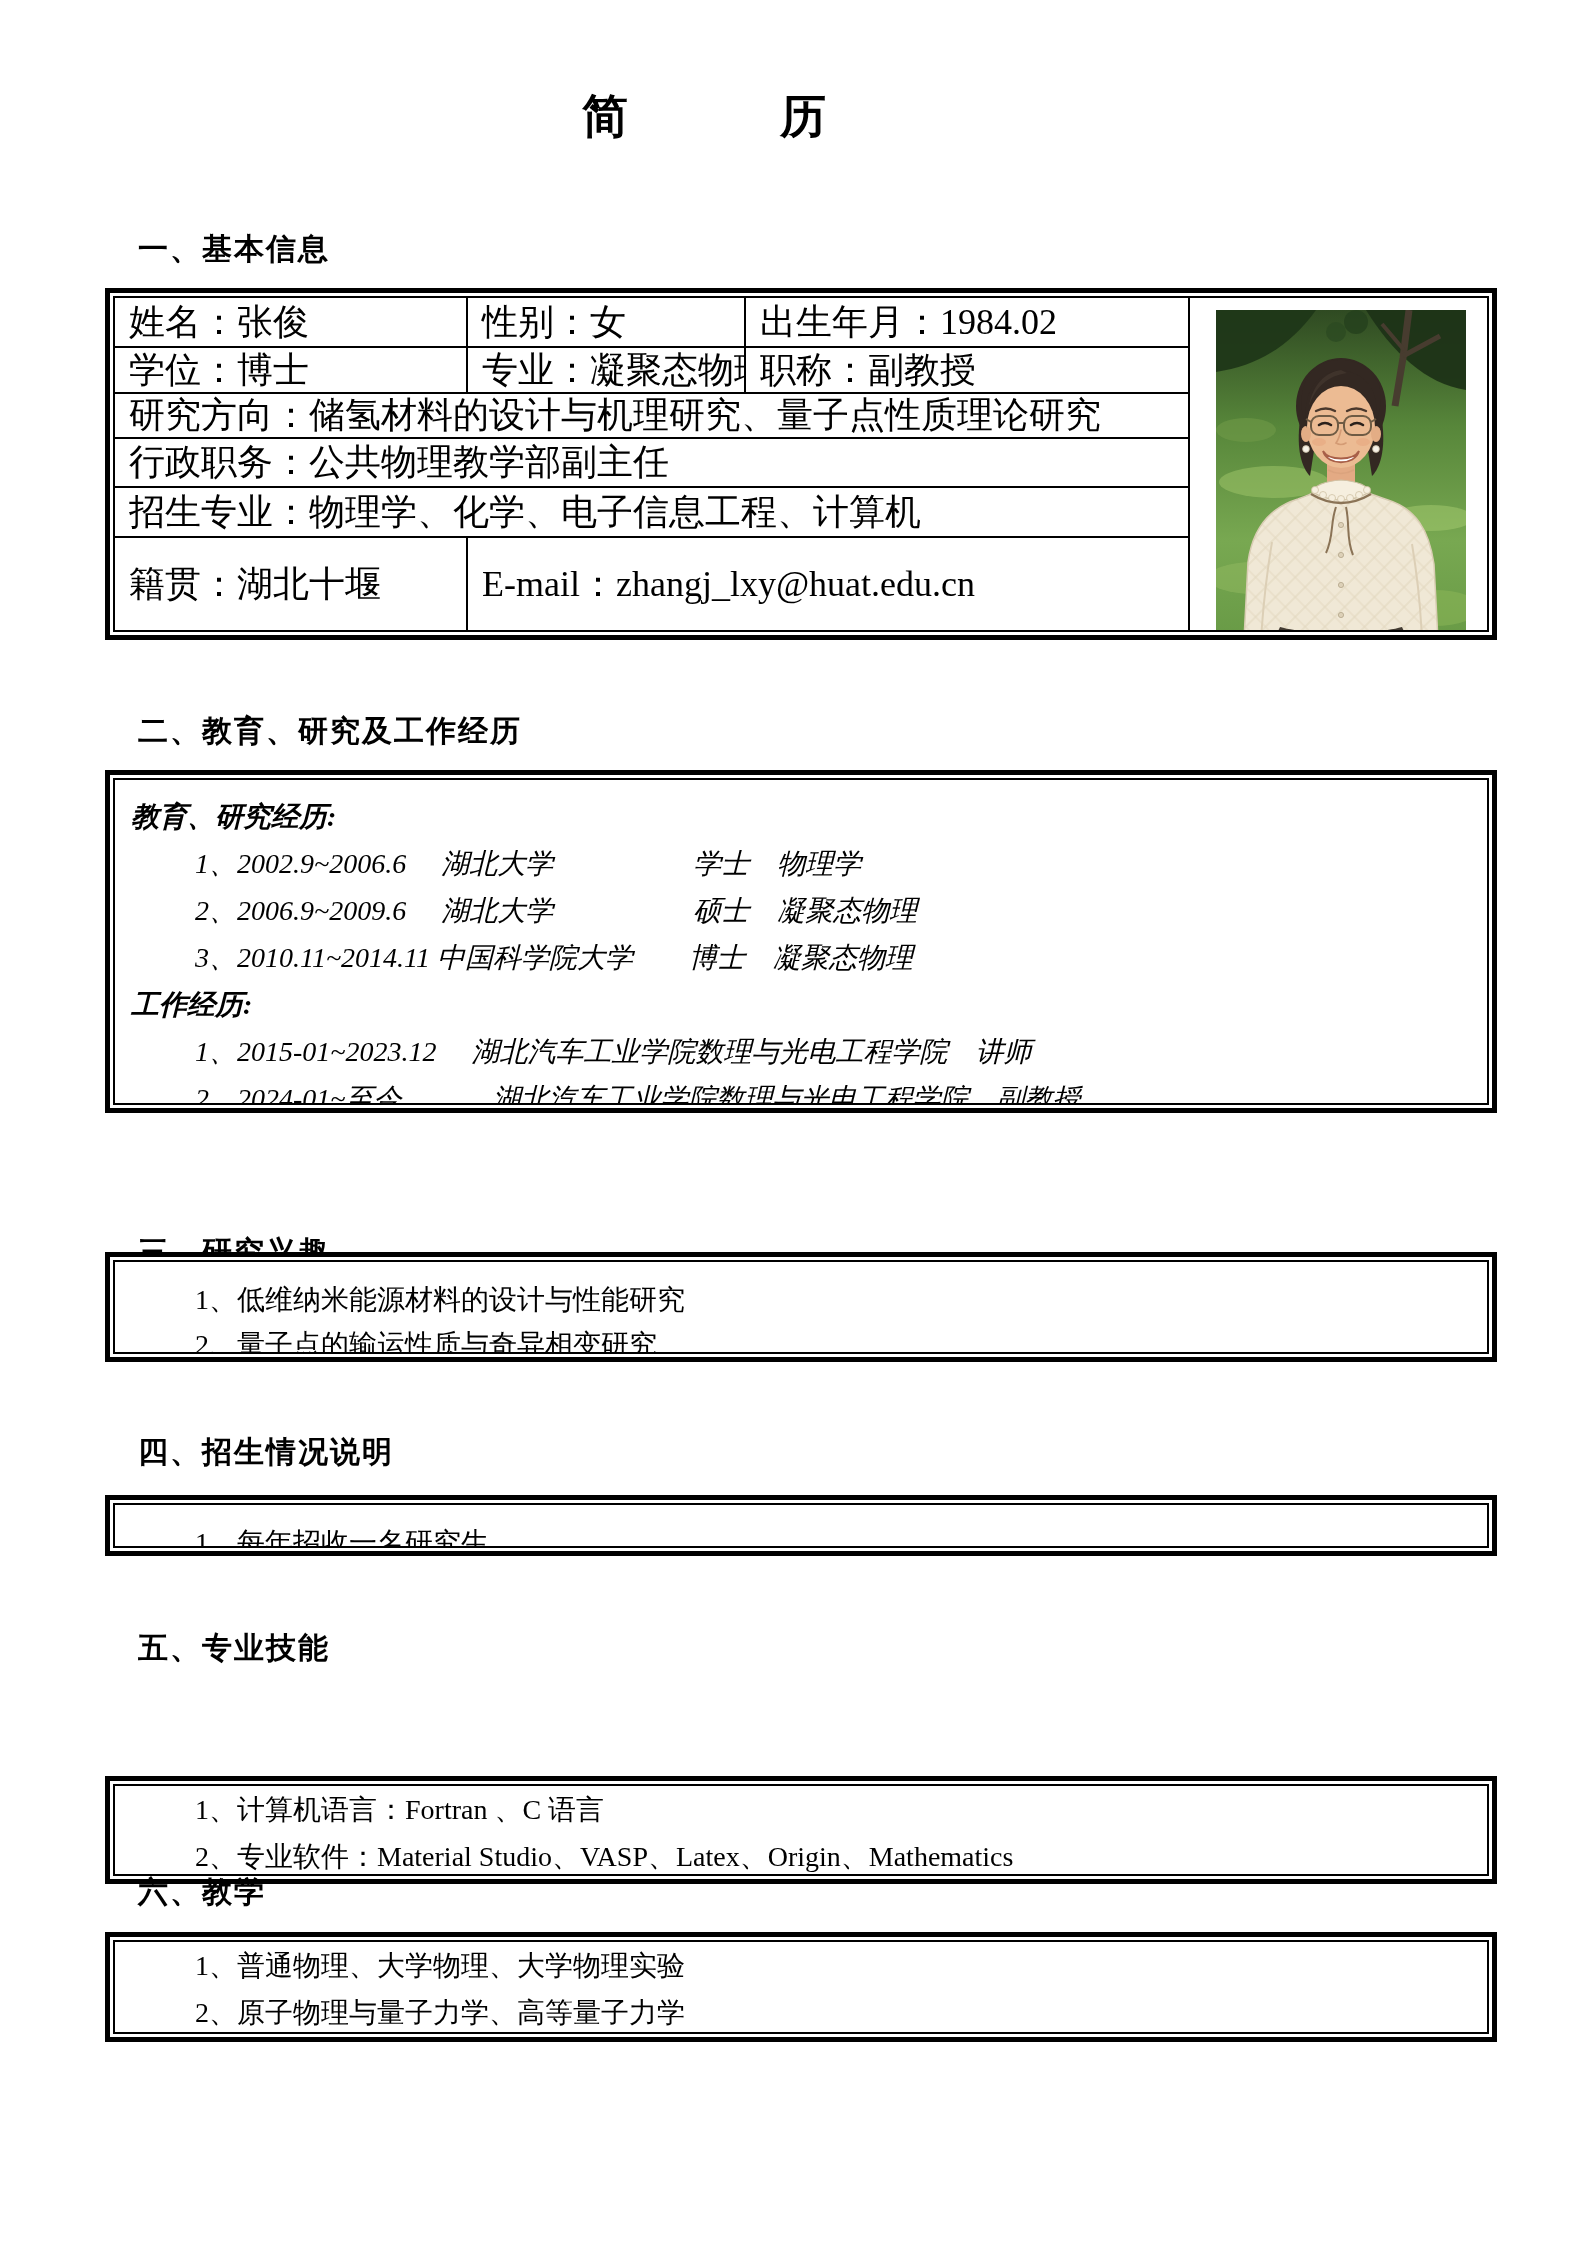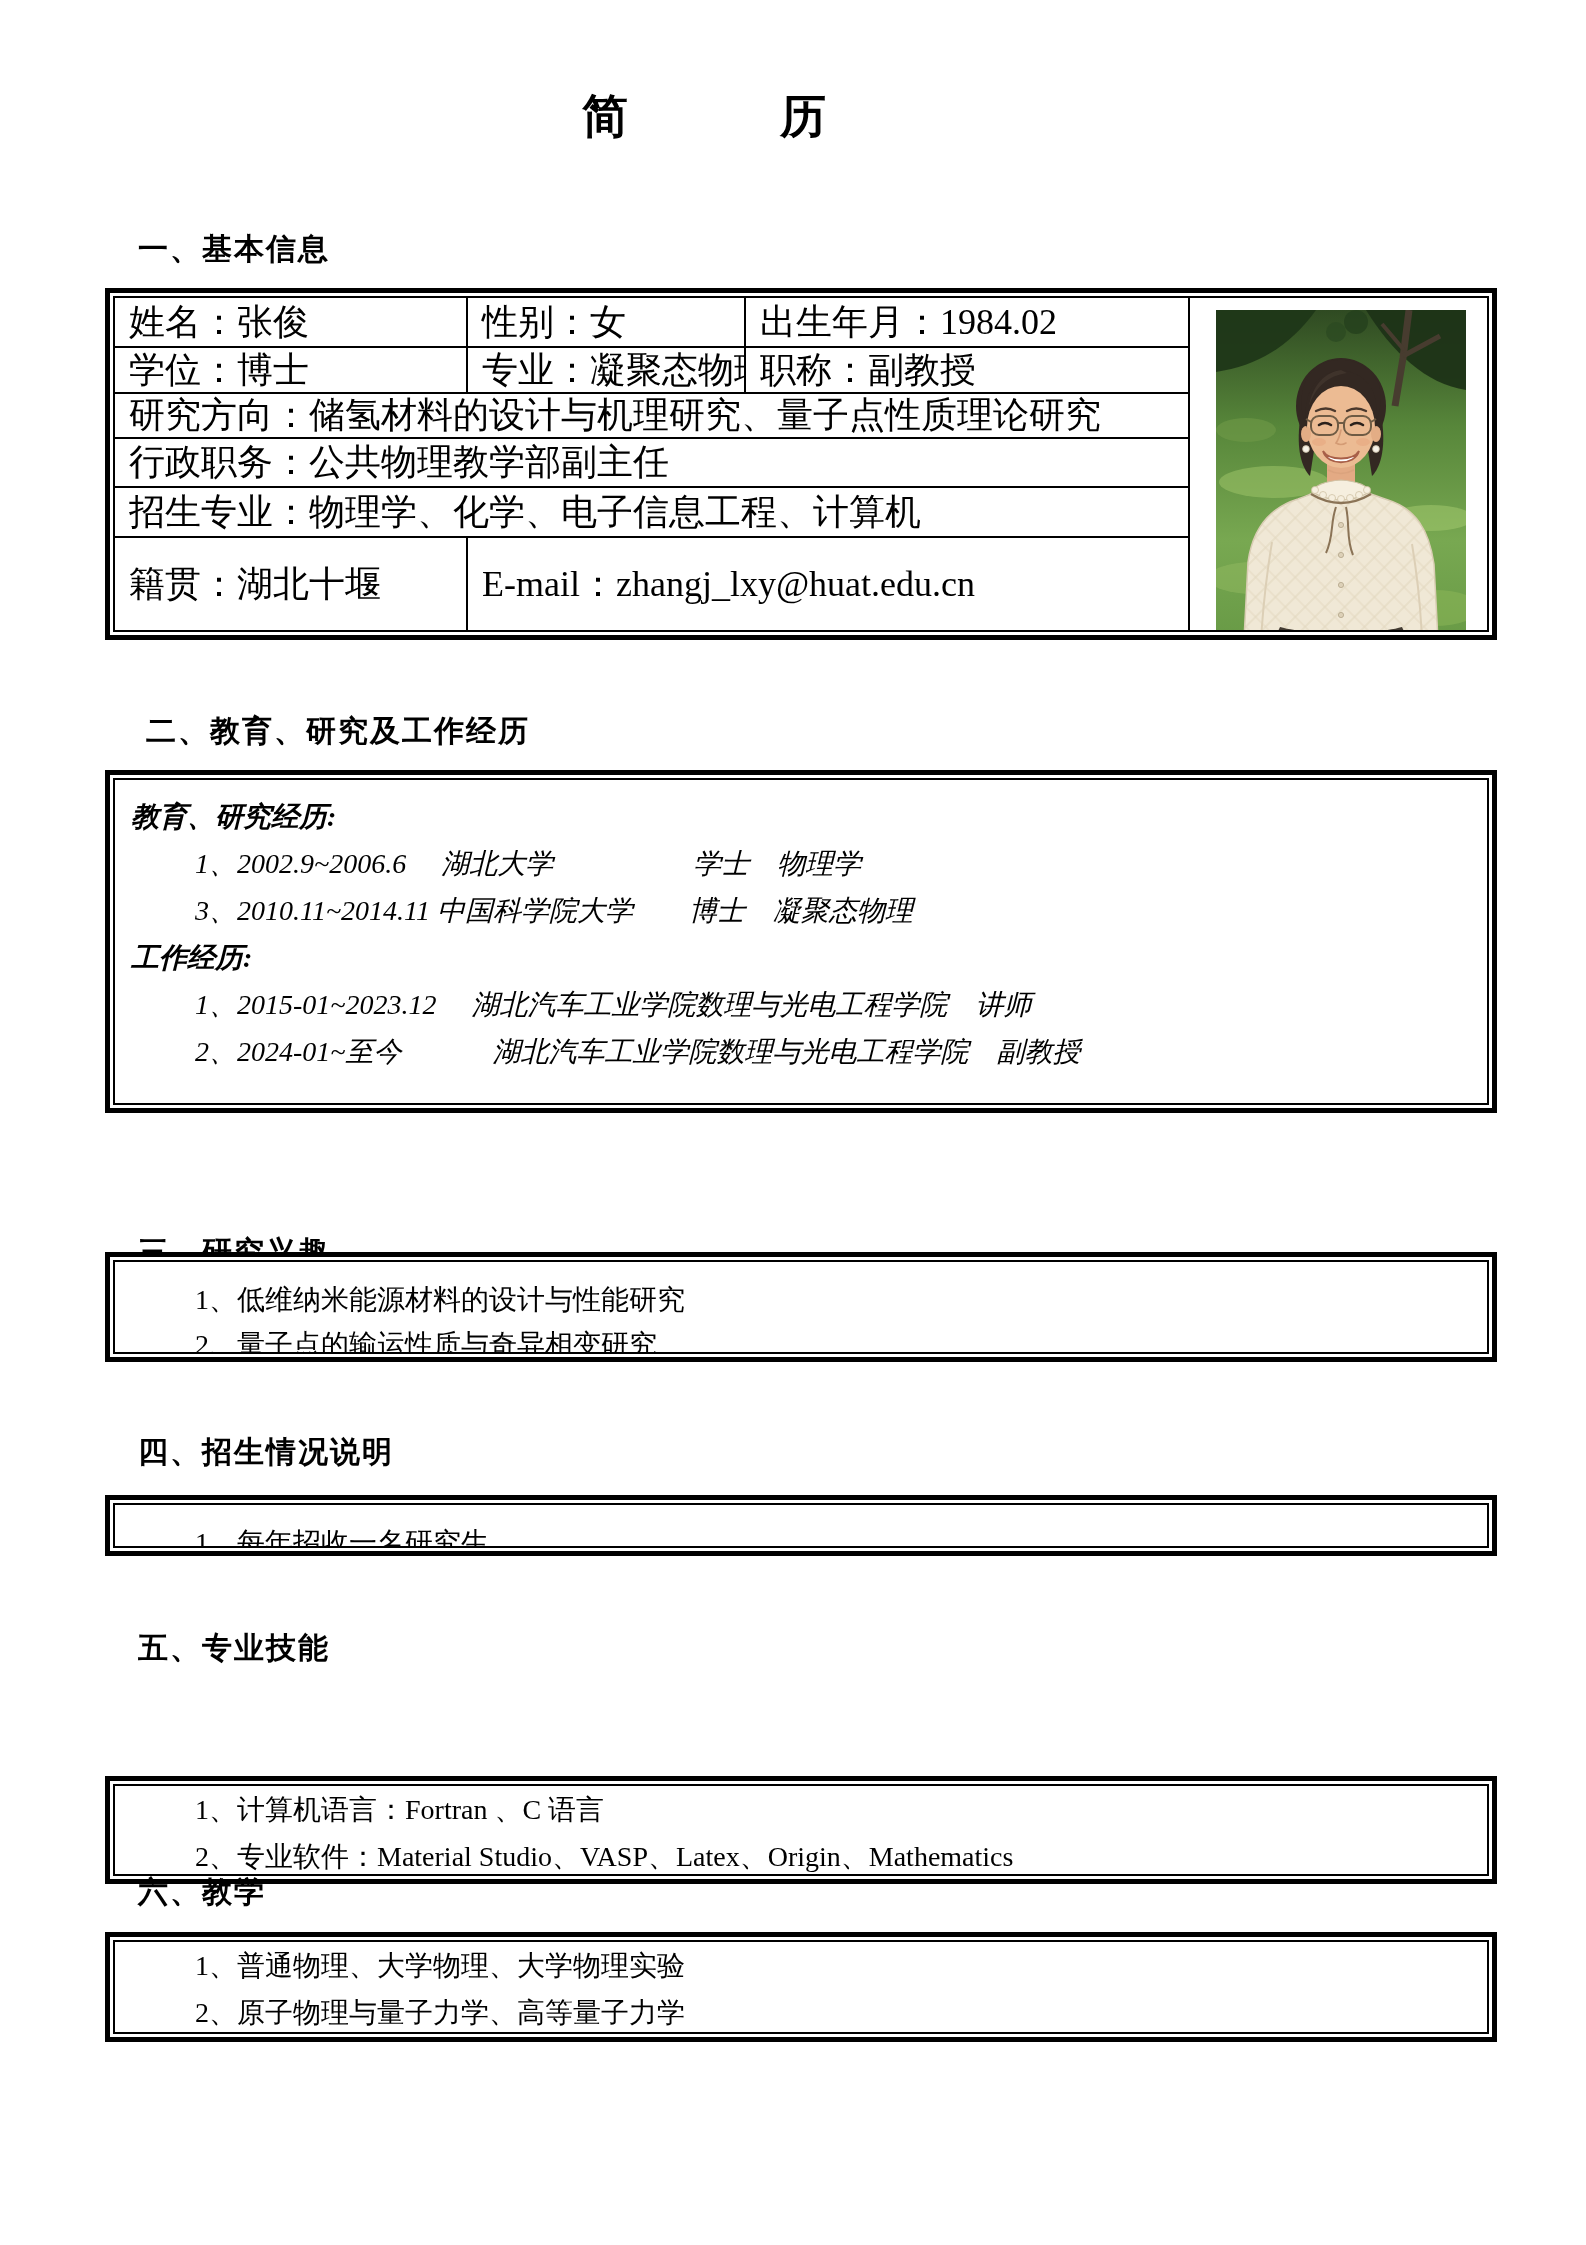--- a/index.html
+++ b/index.html
@@ -169,25 +169,26 @@
       <div class="cell span3">研究方向：储氢材料的设计与机理研究、量子点性质理论研究</div>
       <div class="cell span3">行政职务：公共物理教学部副主任</div>
       <div class="cell span3">招生专业：物理学、化学、电子信息工程、计算机</div>
 
       <div class="cell no-b">籍贯：湖北十堰</div>
       <div class="cell span2 no-b">E-mail：zhangj_lxy@huat.edu.cn</div>
     </div>
   </div>
 </div>
 
-<div class="sec-heading" style="top:711px;margin-left:8px;">二、教育、研究及工作经历</div>
+<div class="sec-heading" style="top:711px;">二、教育、研究及工作经历</div>
 <div class="dblbox" style="top:770px;height:343px;">
   <div class="dblbox-inner pad-top2">
     <div class="line lbl">教育、研究经历:</div>
     <div class="line indent">1、2002.9~2006.6　 湖北大学　　　　　学士　物理学</div>
+    <div class="line indent">2、2006.9~2009.6　 湖北大学　　　　　硕士　凝聚态物理</div>
     <div class="line indent">3、2010.11~2014.11 中国科学院大学　　博士　凝聚态物理</div>
     <div class="line lbl">工作经历:</div>
     <div class="line indent">1、2015-01~2023.12　 湖北汽车工业学院数理与光电工程学院　讲师</div>
     <div class="line indent">2、2024-01~至今　　　 湖北汽车工业学院数理与光电工程学院　副教授</div>
   </div>
 </div>
 
 <div class="sec-heading" style="top:1191px;margin-top:41px;">三、研究兴趣</div>
 <div class="dblbox" style="top:1252px;height:110px;">
   <div class="dblbox-inner pad-top1">

